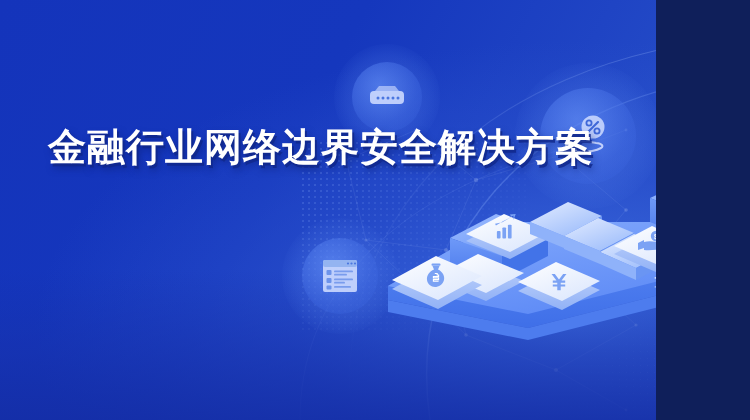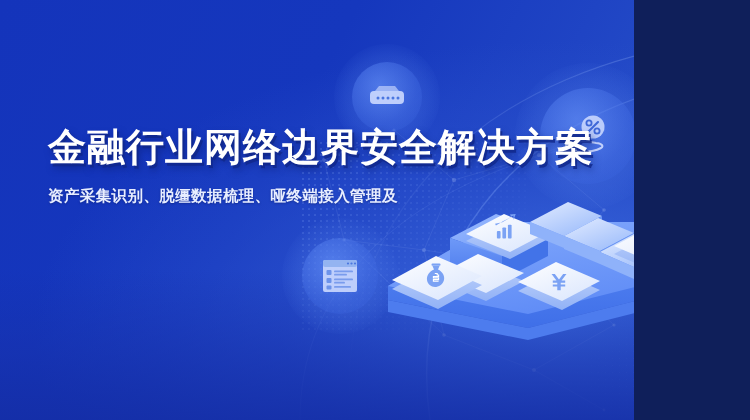--- a/index.html
+++ b/index.html
@@ -7,20 +7,21 @@
     padding: 0;
     background: #0f1f5a;
   }
   #banner {
     position: relative;
     width: 634px;
     height: 420px;
     overflow: hidden;
     font-family: "Liberation Sans", "DejaVu Sans", sans-serif;
     background: #be185d;
+    padding-left: 22px;
   }
 
   
   .bg-base {
     position: absolute;
     inset: 0;
     background:
       radial-gradient(115% 95% at 88% 78%, rgba(64,110,225,0.95) 0%, rgba(46,85,208,0.55) 38%, rgba(21,56,189,0) 72%),
       linear-gradient(118deg, #1434bb 0%, #1537bd 42%, #1f44c4 70%, #2a55cc 100%);
   }
@@ -234,21 +235,20 @@
           <rect x="14" y="20.5" width="19" height="1.8" rx="0.9"></rect>
           <rect x="14" y="23.8" width="11" height="1.8" rx="0.9"></rect>
           <rect x="14" y="28" width="17" height="1.8" rx="0.9"></rect>
         </g>
       </svg>
     </div>
   </div>
 
   <h1 class="title">金融行业网络边界安全解决方案</h1>
   <p class="subtitle">
-    <span>资产采集识别、脱缰数据梳理、哑终端接入管理及</span>
   </p>
 
   <div id="illustration">
     <svg width="372" height="180" viewBox="0 0 372 180">
       <defs>
         <linearGradient id="plateTop" x1="0" y1="0" x2="0.6" y2="1">
           <stop offset="0%" stop-color="#84aafc"></stop>
           <stop offset="100%" stop-color="#5d8af6"></stop>
         </linearGradient>
         <linearGradient id="plateSide" x1="0" y1="0" x2="0" y2="1">

